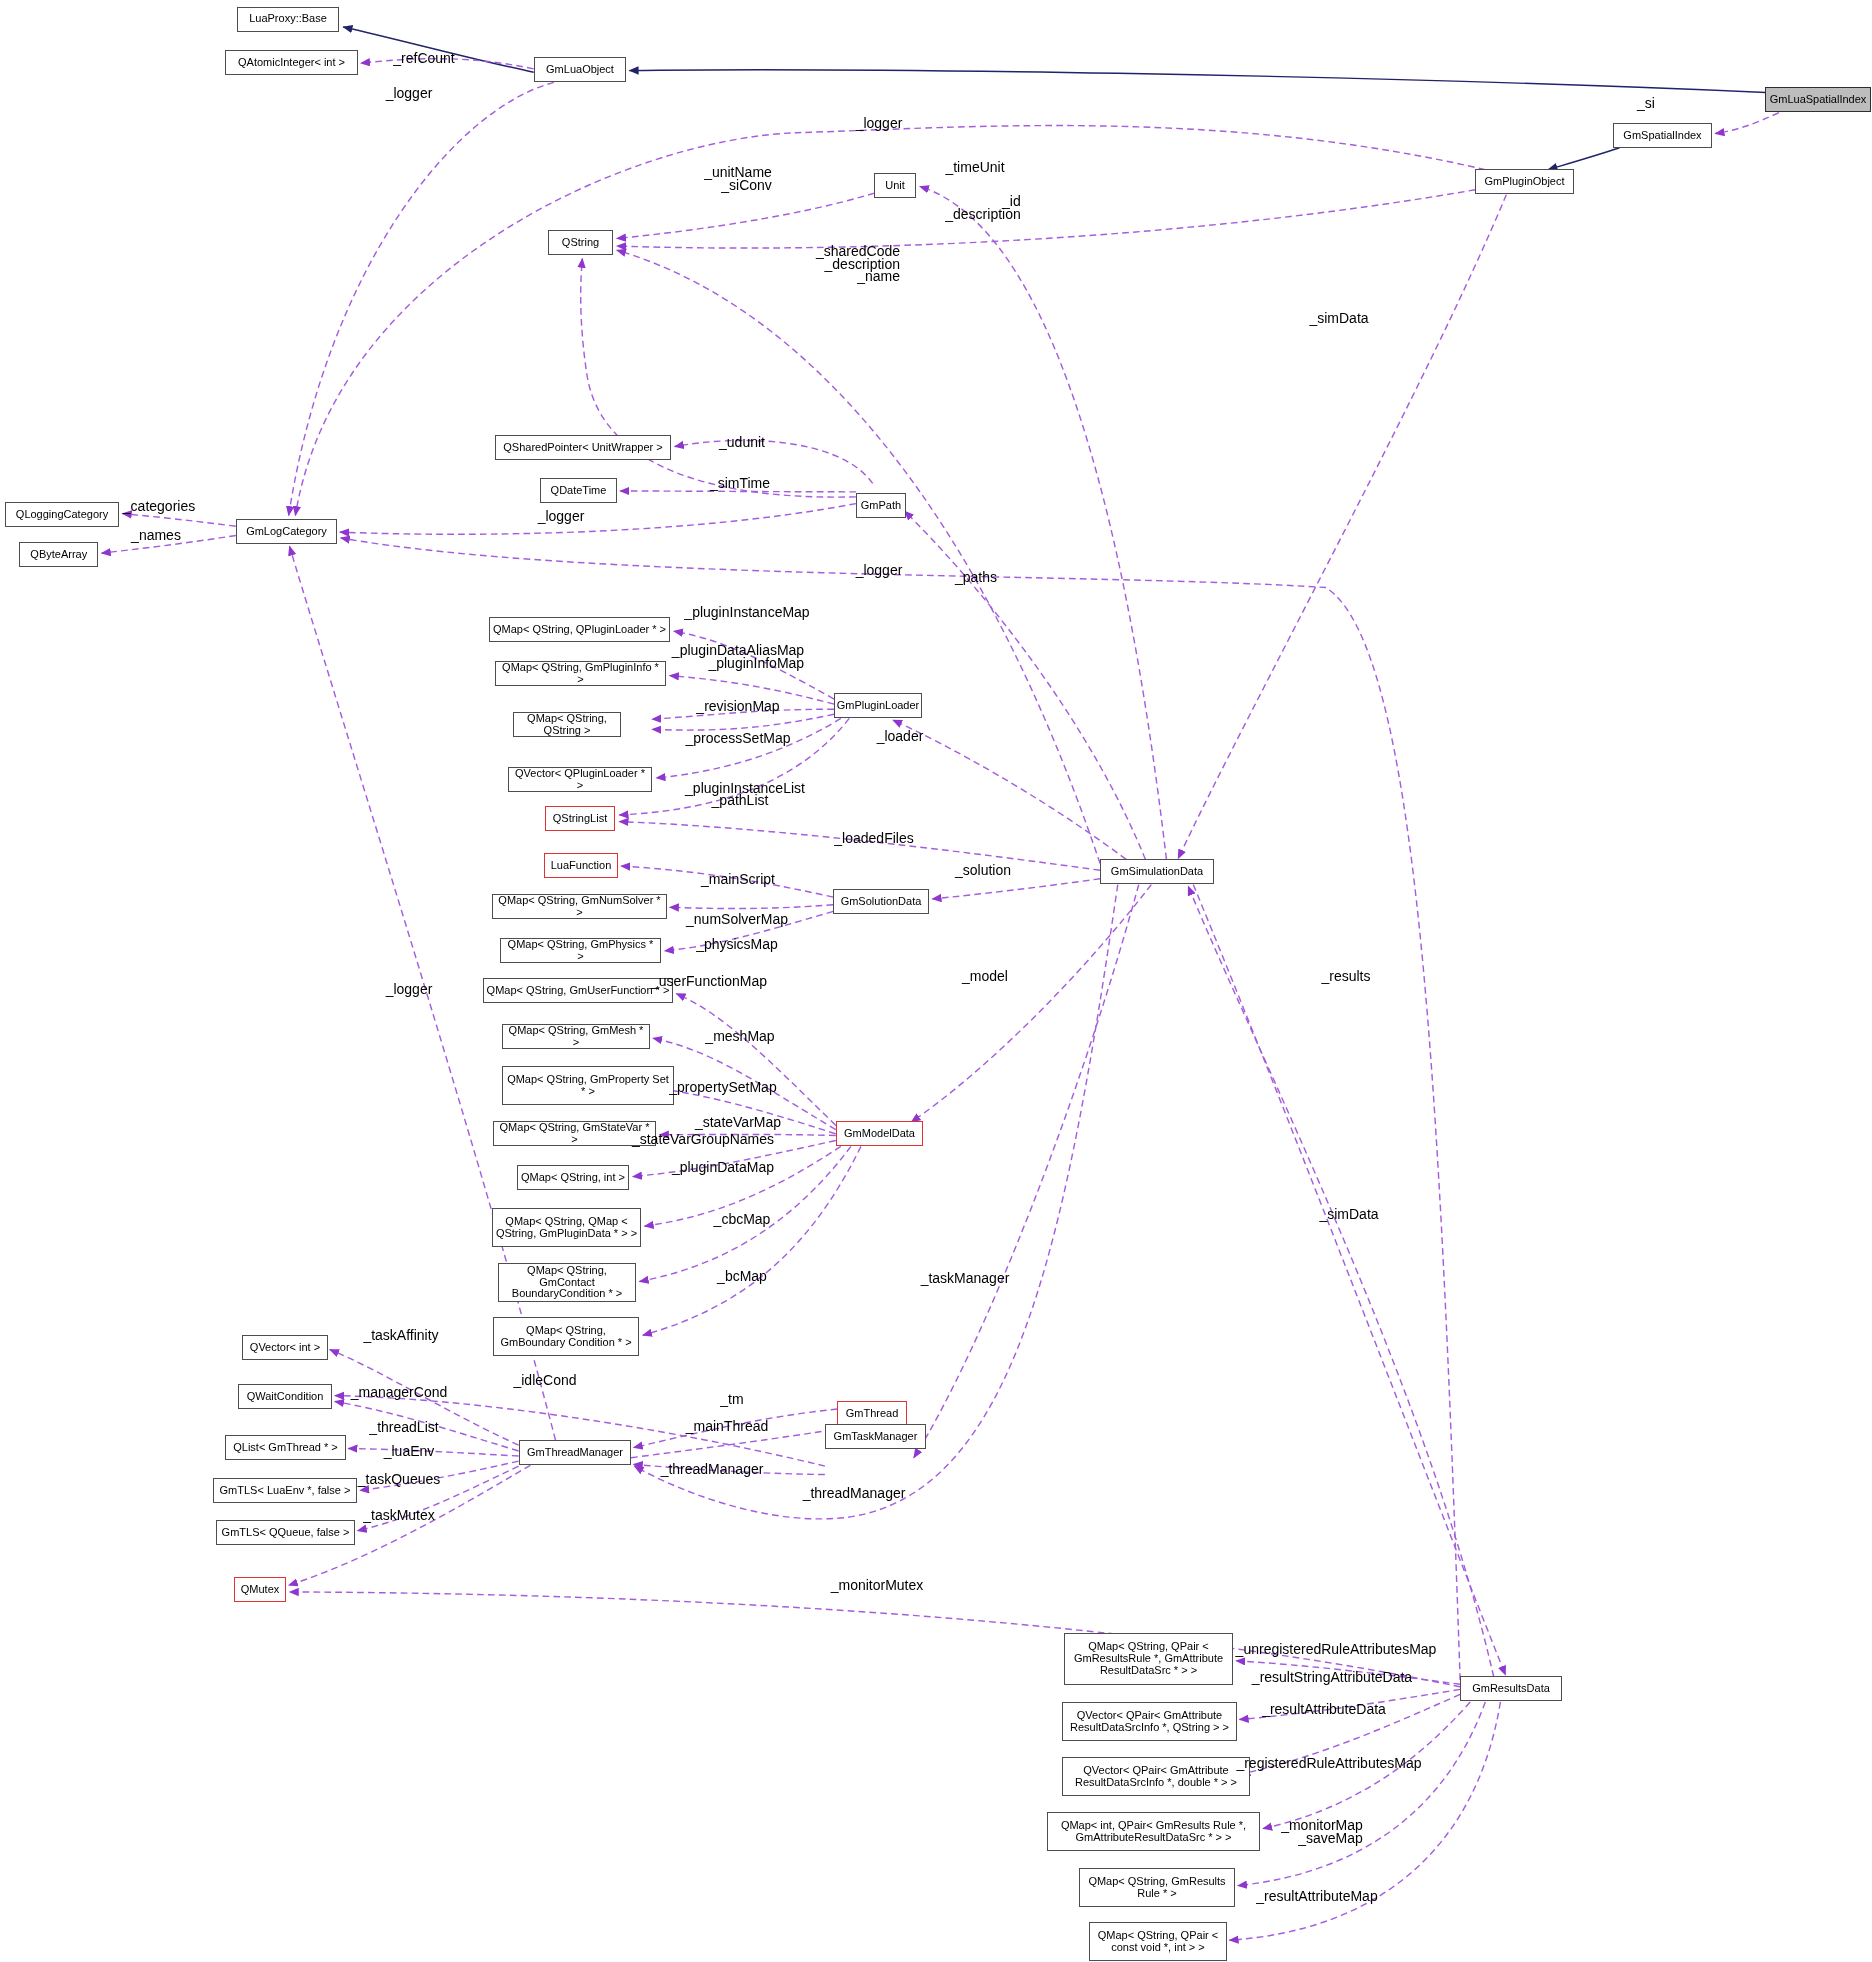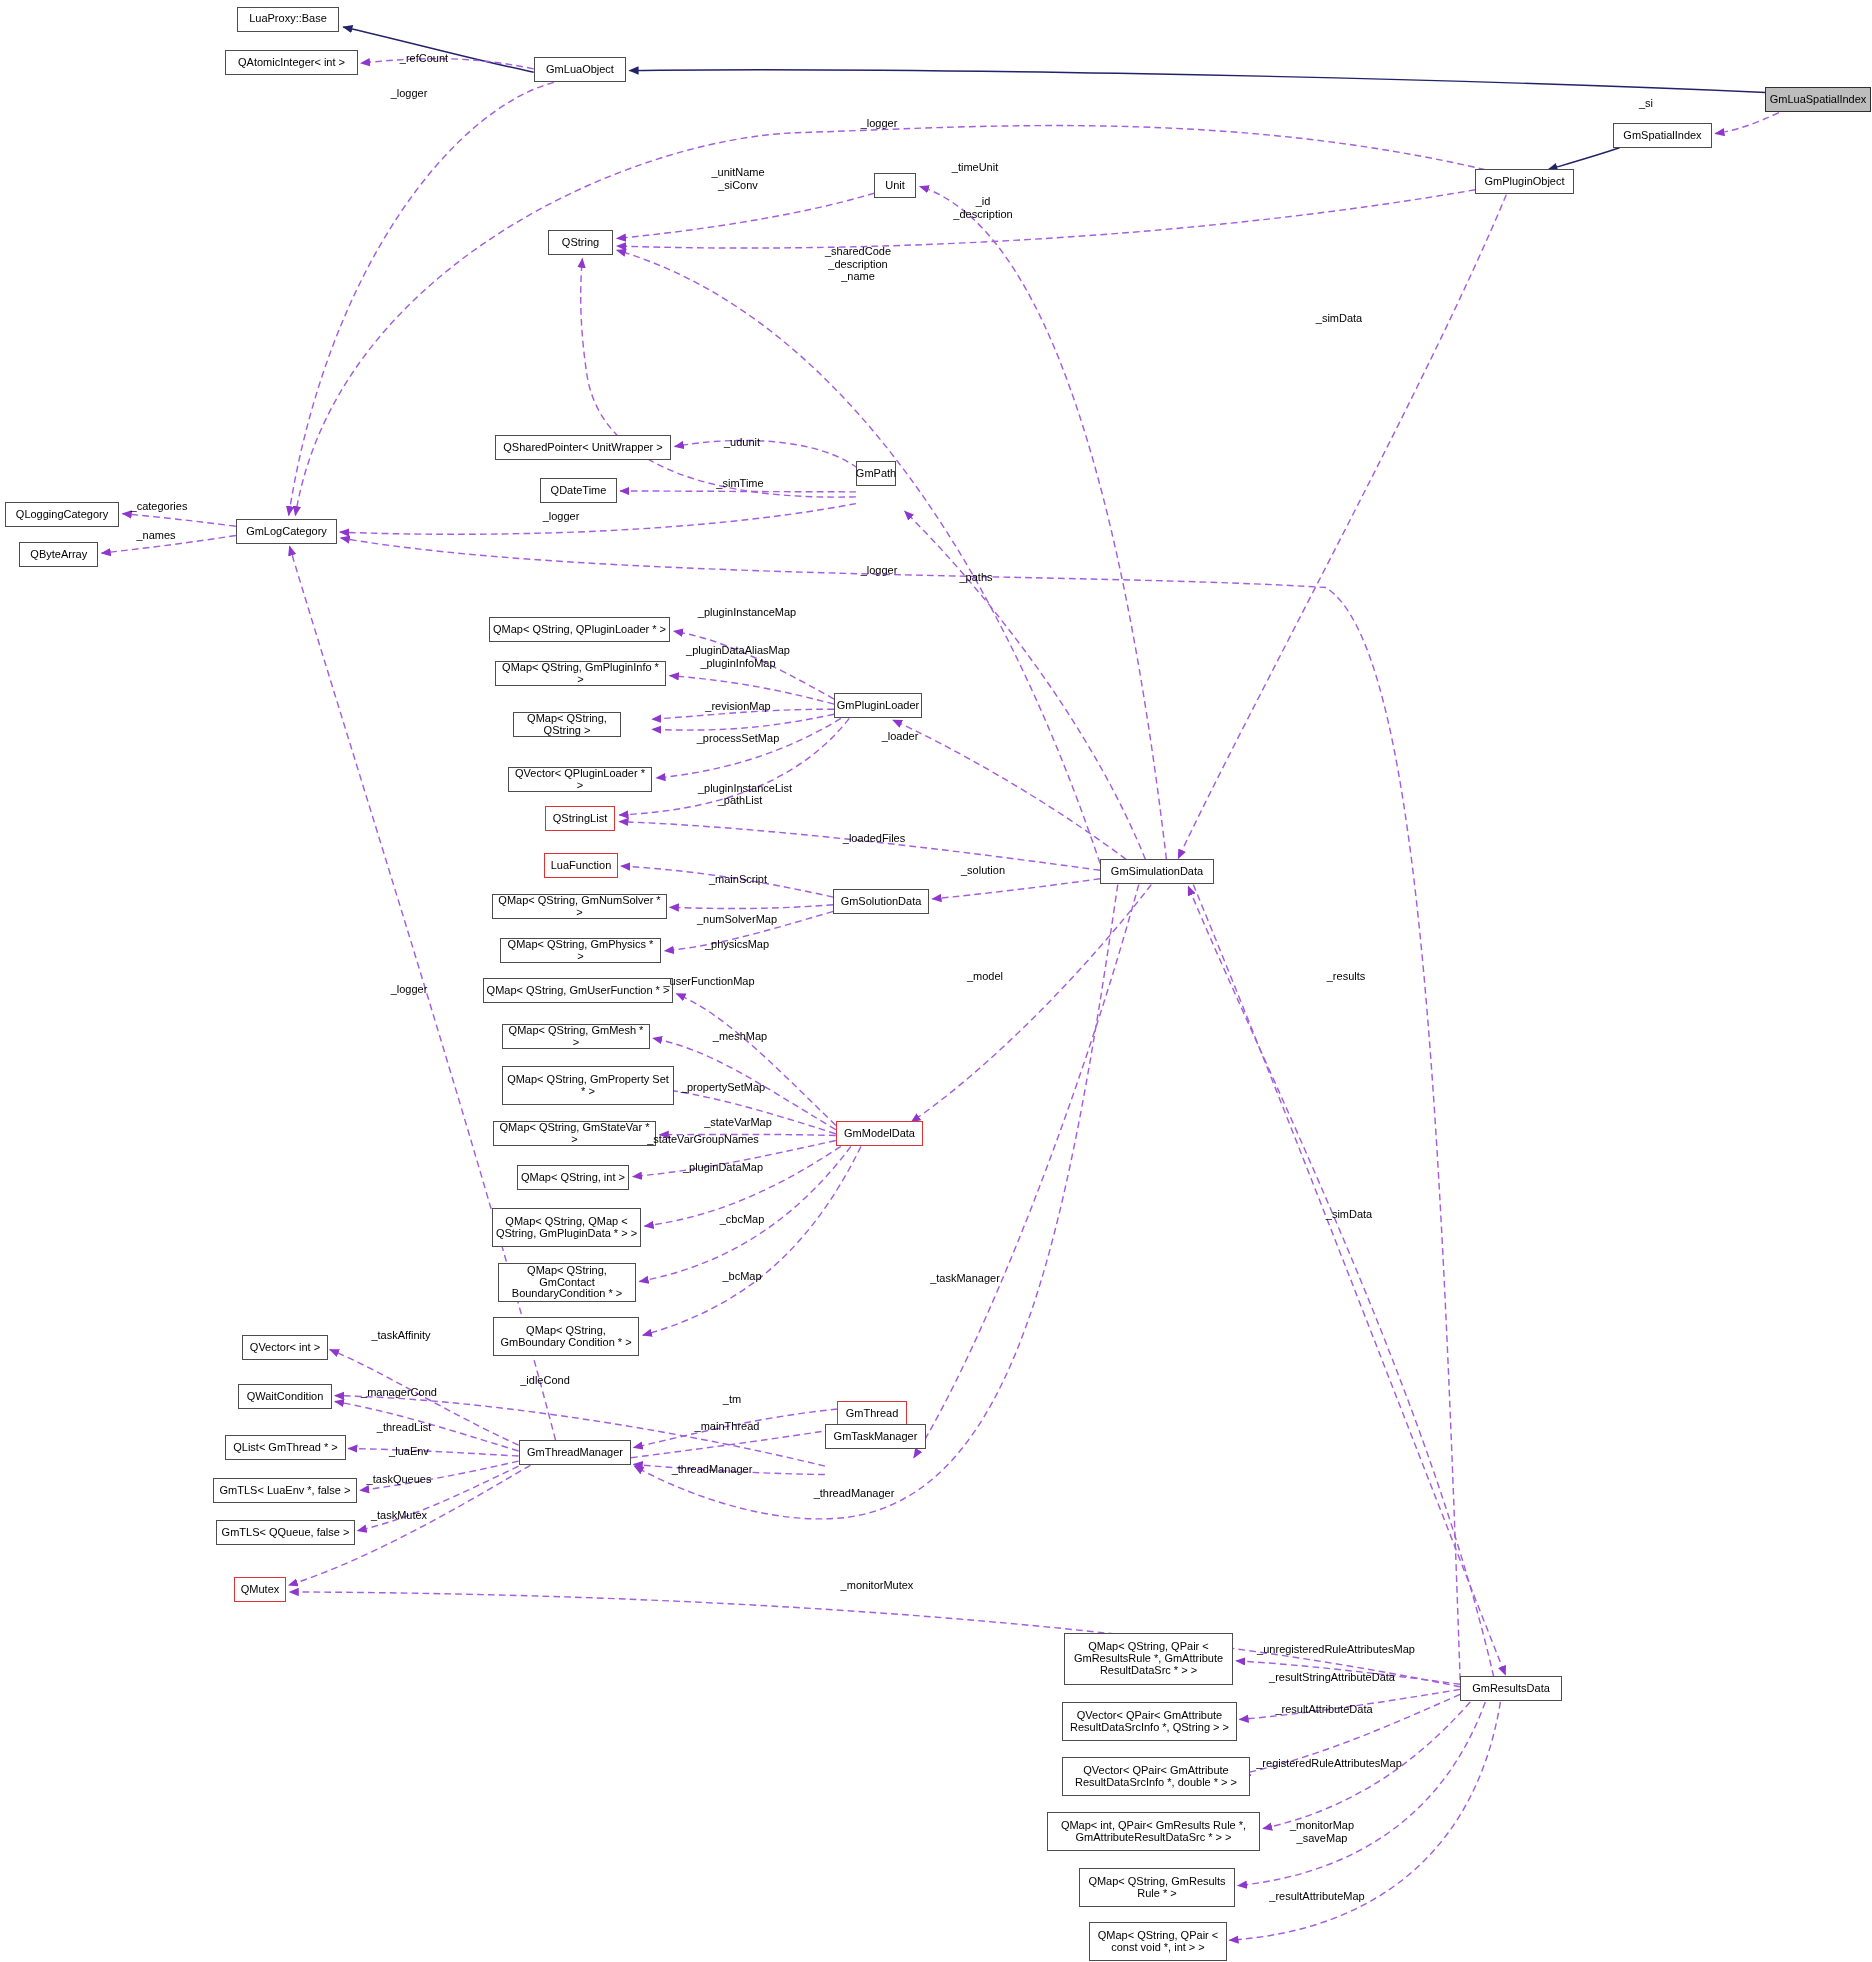--- a/index.html
+++ b/index.html
@@ -15,22 +15,22 @@
     position:absolute; box-sizing:border-box;
     display:flex; align-items:center; justify-content:center;
     text-align:center; background:#ffffff;
     border:1.7px solid var(--node_border,#4d4d4d);
     font-size:11px; line-height:11.7px; color:#000; padding:0 2.5px;
   }
   .node.red  { border-color:var(--node_truncated_border,#e03232); }
   .node.gray { background:var(--focus_fill,#bdbdbd); border-color:#2f2f2f; }
   .elabel {
     position:absolute; transform:translateX(-50%);
-    font-size:11px; line-height:12.6px; color:#000;
-    white-space:pre-line; text-align:center; pointer-events:none;
+    font-size:14px; line-height:12.6px; color:#000;
+    white-space:pre-line; text-align:right; pointer-events:none;
   }
 </style>
 </head>
 <body>
 
 <div id="canvas">
 
   <svg class="edges" viewBox="0 0 2232 2339">
     <defs>
       <marker id="mh-usage" markerWidth="14" markerHeight="12" refX="11" refY="5" orient="auto" markerUnits="userSpaceOnUse">
@@ -110,21 +110,21 @@
   <div class="node" style="left:237px;top:6.7px;width:102px;height:25px">LuaProxy::Base</div>
   <div class="node" style="left:225px;top:50px;width:133px;height:25px">QAtomicInteger&lt; int &gt;</div>
   <div class="node" style="left:534px;top:57px;width:92px;height:25px">GmLuaObject</div>
   <div class="node gray" style="left:1765px;top:87px;width:106px;height:25px">GmLuaSpatialIndex</div>
   <div class="node" style="left:1613px;top:123px;width:99px;height:25px">GmSpatialIndex</div>
   <div class="node" style="left:1475px;top:169px;width:99px;height:25px">GmPluginObject</div>
   <div class="node" style="left:874px;top:173px;width:42px;height:25px">Unit</div>
   <div class="node" style="left:548px;top:230px;width:65px;height:25px">QString</div>
   <div class="node" style="left:495px;top:435px;width:176px;height:25px">QSharedPointer&lt; UnitWrapper &gt;</div>
   <div class="node" style="left:540px;top:478px;width:77px;height:25px">QDateTime</div>
-  <div class="node" style="left:856px;top:461px;width:40px;height:25px">GmPath</div>
+  <div class="node" style="left:856px;top:493px;width:50px;height:25px">GmPath</div>
   <div class="node" style="left:5px;top:502px;width:114px;height:25px">QLoggingCategory</div>
   <div class="node" style="left:19.3px;top:542px;width:79px;height:25px">QByteArray</div>
   <div class="node" style="left:236px;top:519px;width:101px;height:25px">GmLogCategory</div>
   <div class="node" style="left:489px;top:617px;width:181px;height:25px">QMap&lt; QString, QPluginLoader * &gt;</div>
   <div class="node" style="left:495px;top:661px;width:171px;height:25px">QMap&lt; QString, GmPluginInfo * &gt;</div>
   <div class="node" style="left:834px;top:693px;width:88px;height:25px">GmPluginLoader</div>
   <div class="node" style="left:513px;top:712px;width:108px;height:25px">QMap&lt; QString, QString &gt;</div>
   <div class="node" style="left:508px;top:767px;width:144px;height:25px">QVector&lt; QPluginLoader * &gt;</div>
   <div class="node red" style="left:545px;top:806px;width:70px;height:25px">QStringList</div>
   <div class="node red" style="left:544px;top:853px;width:74px;height:25px">LuaFunction</div>

